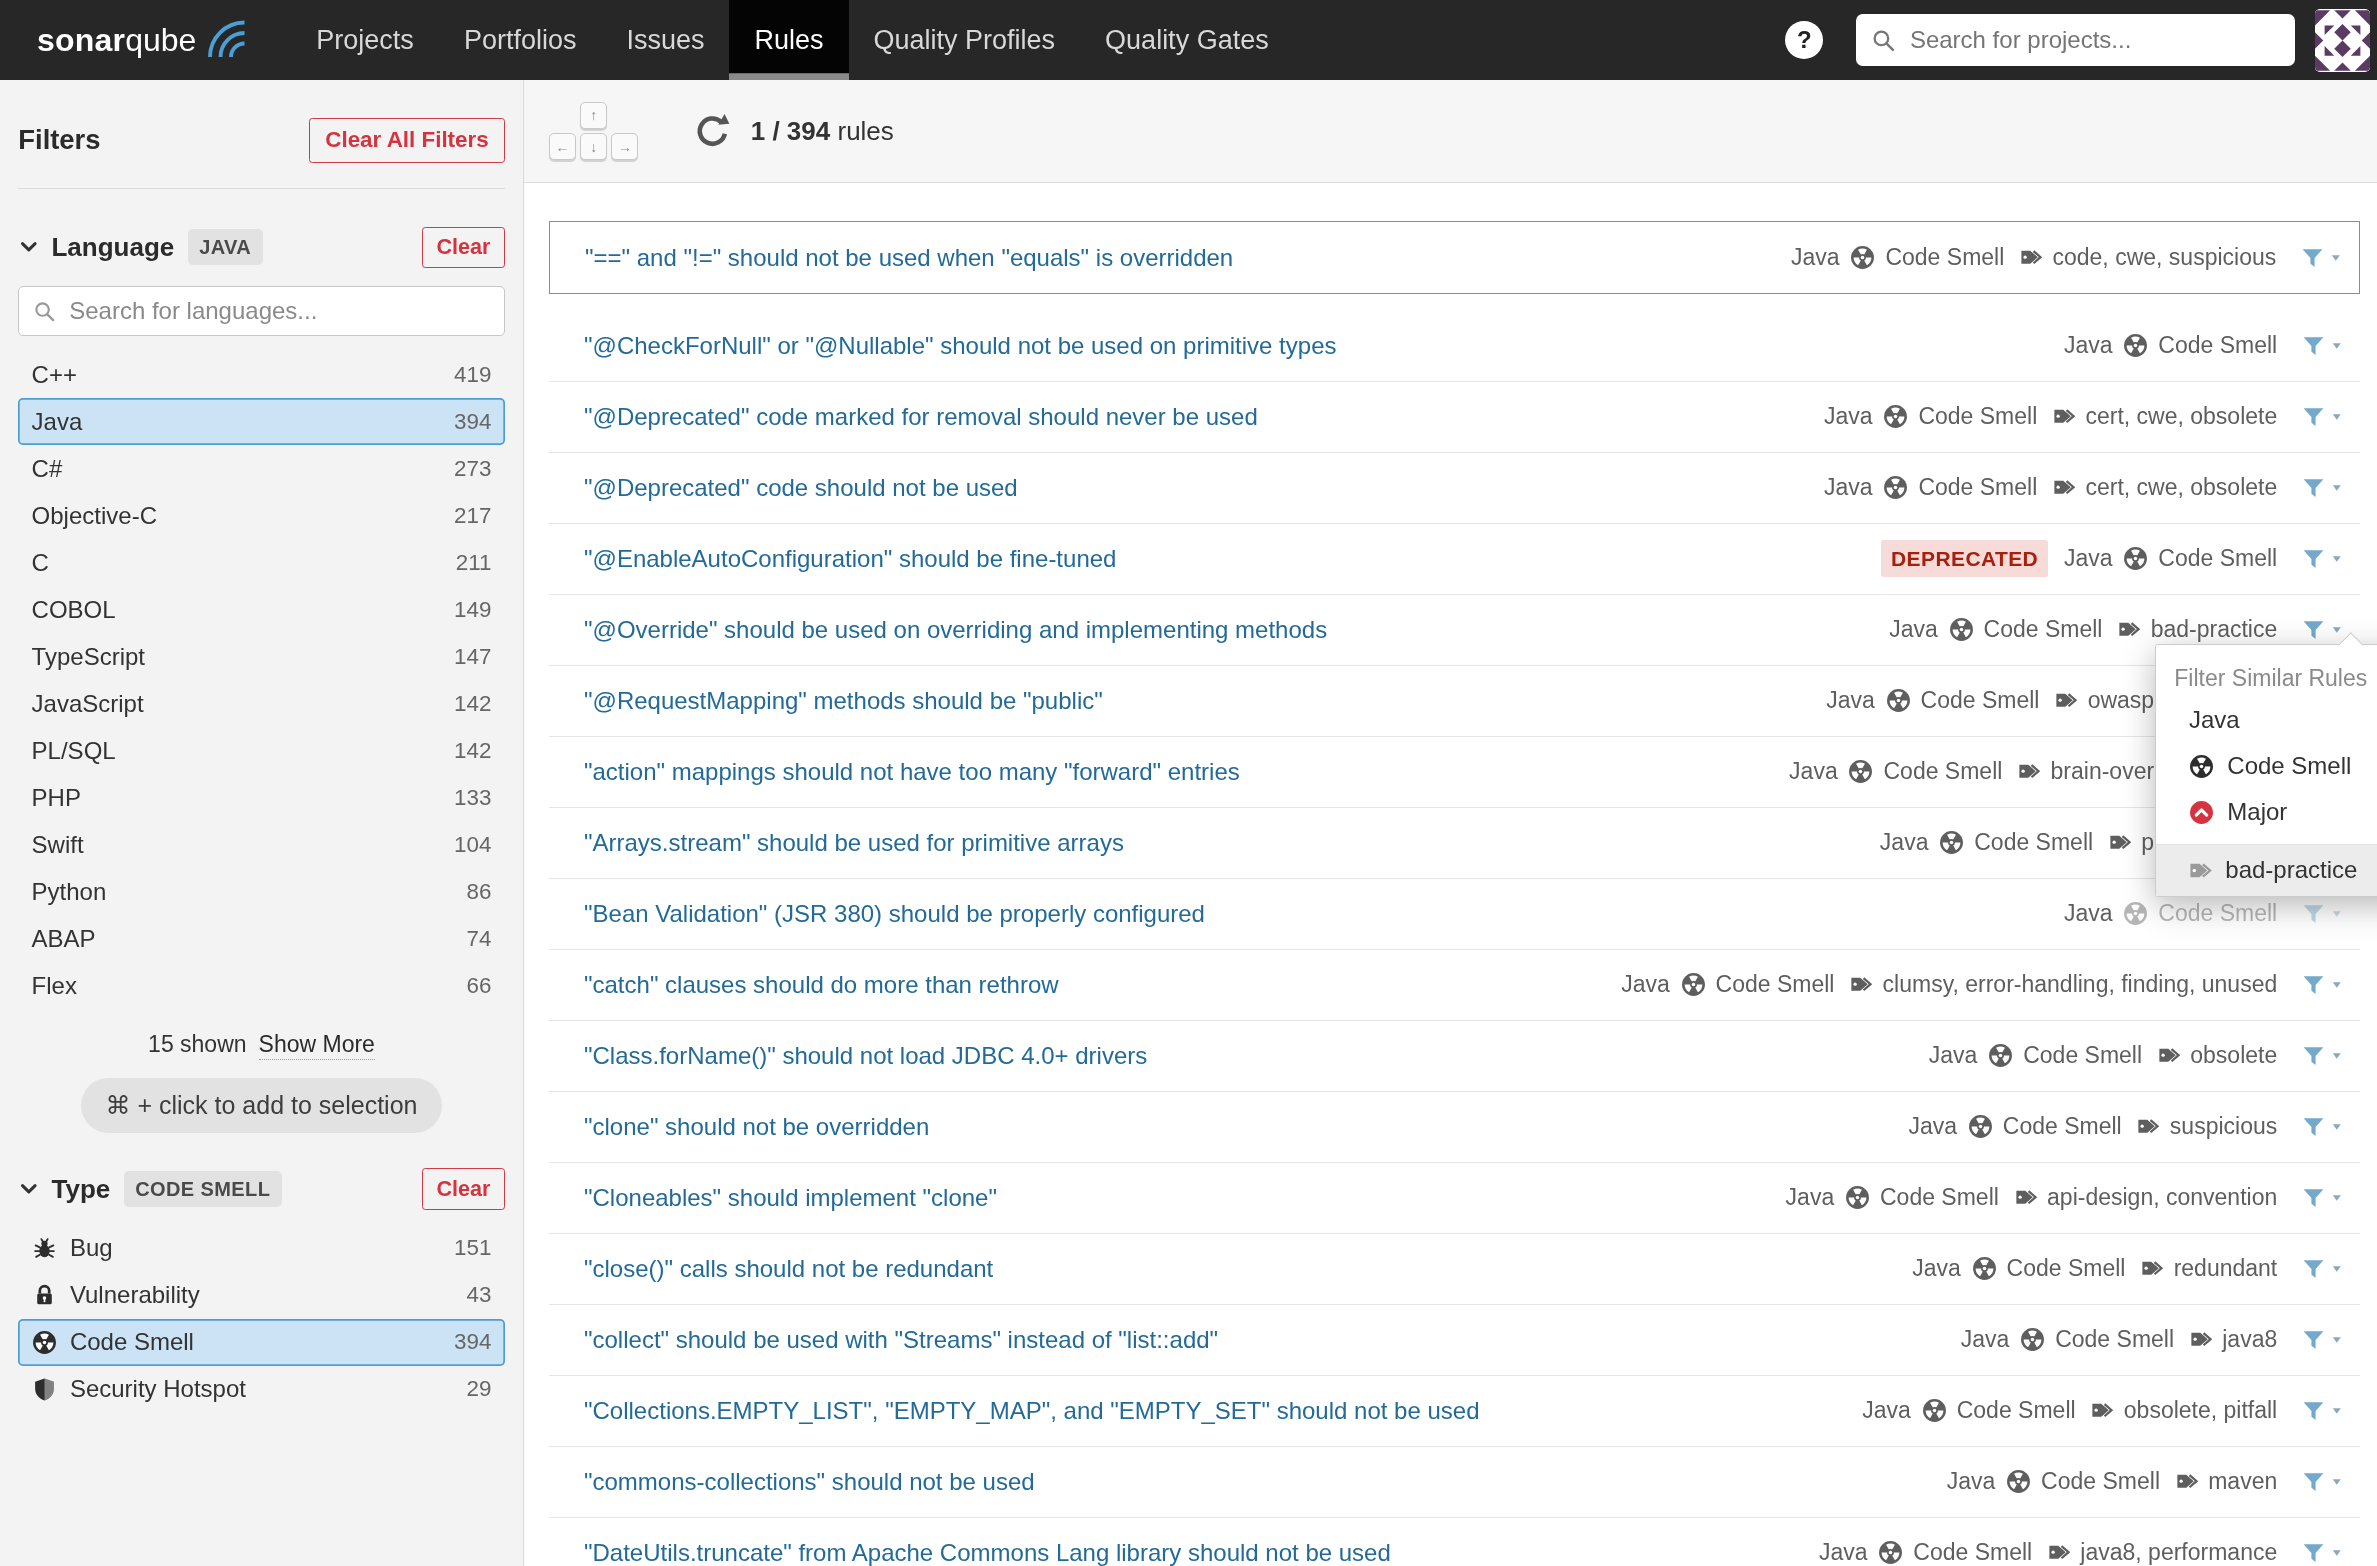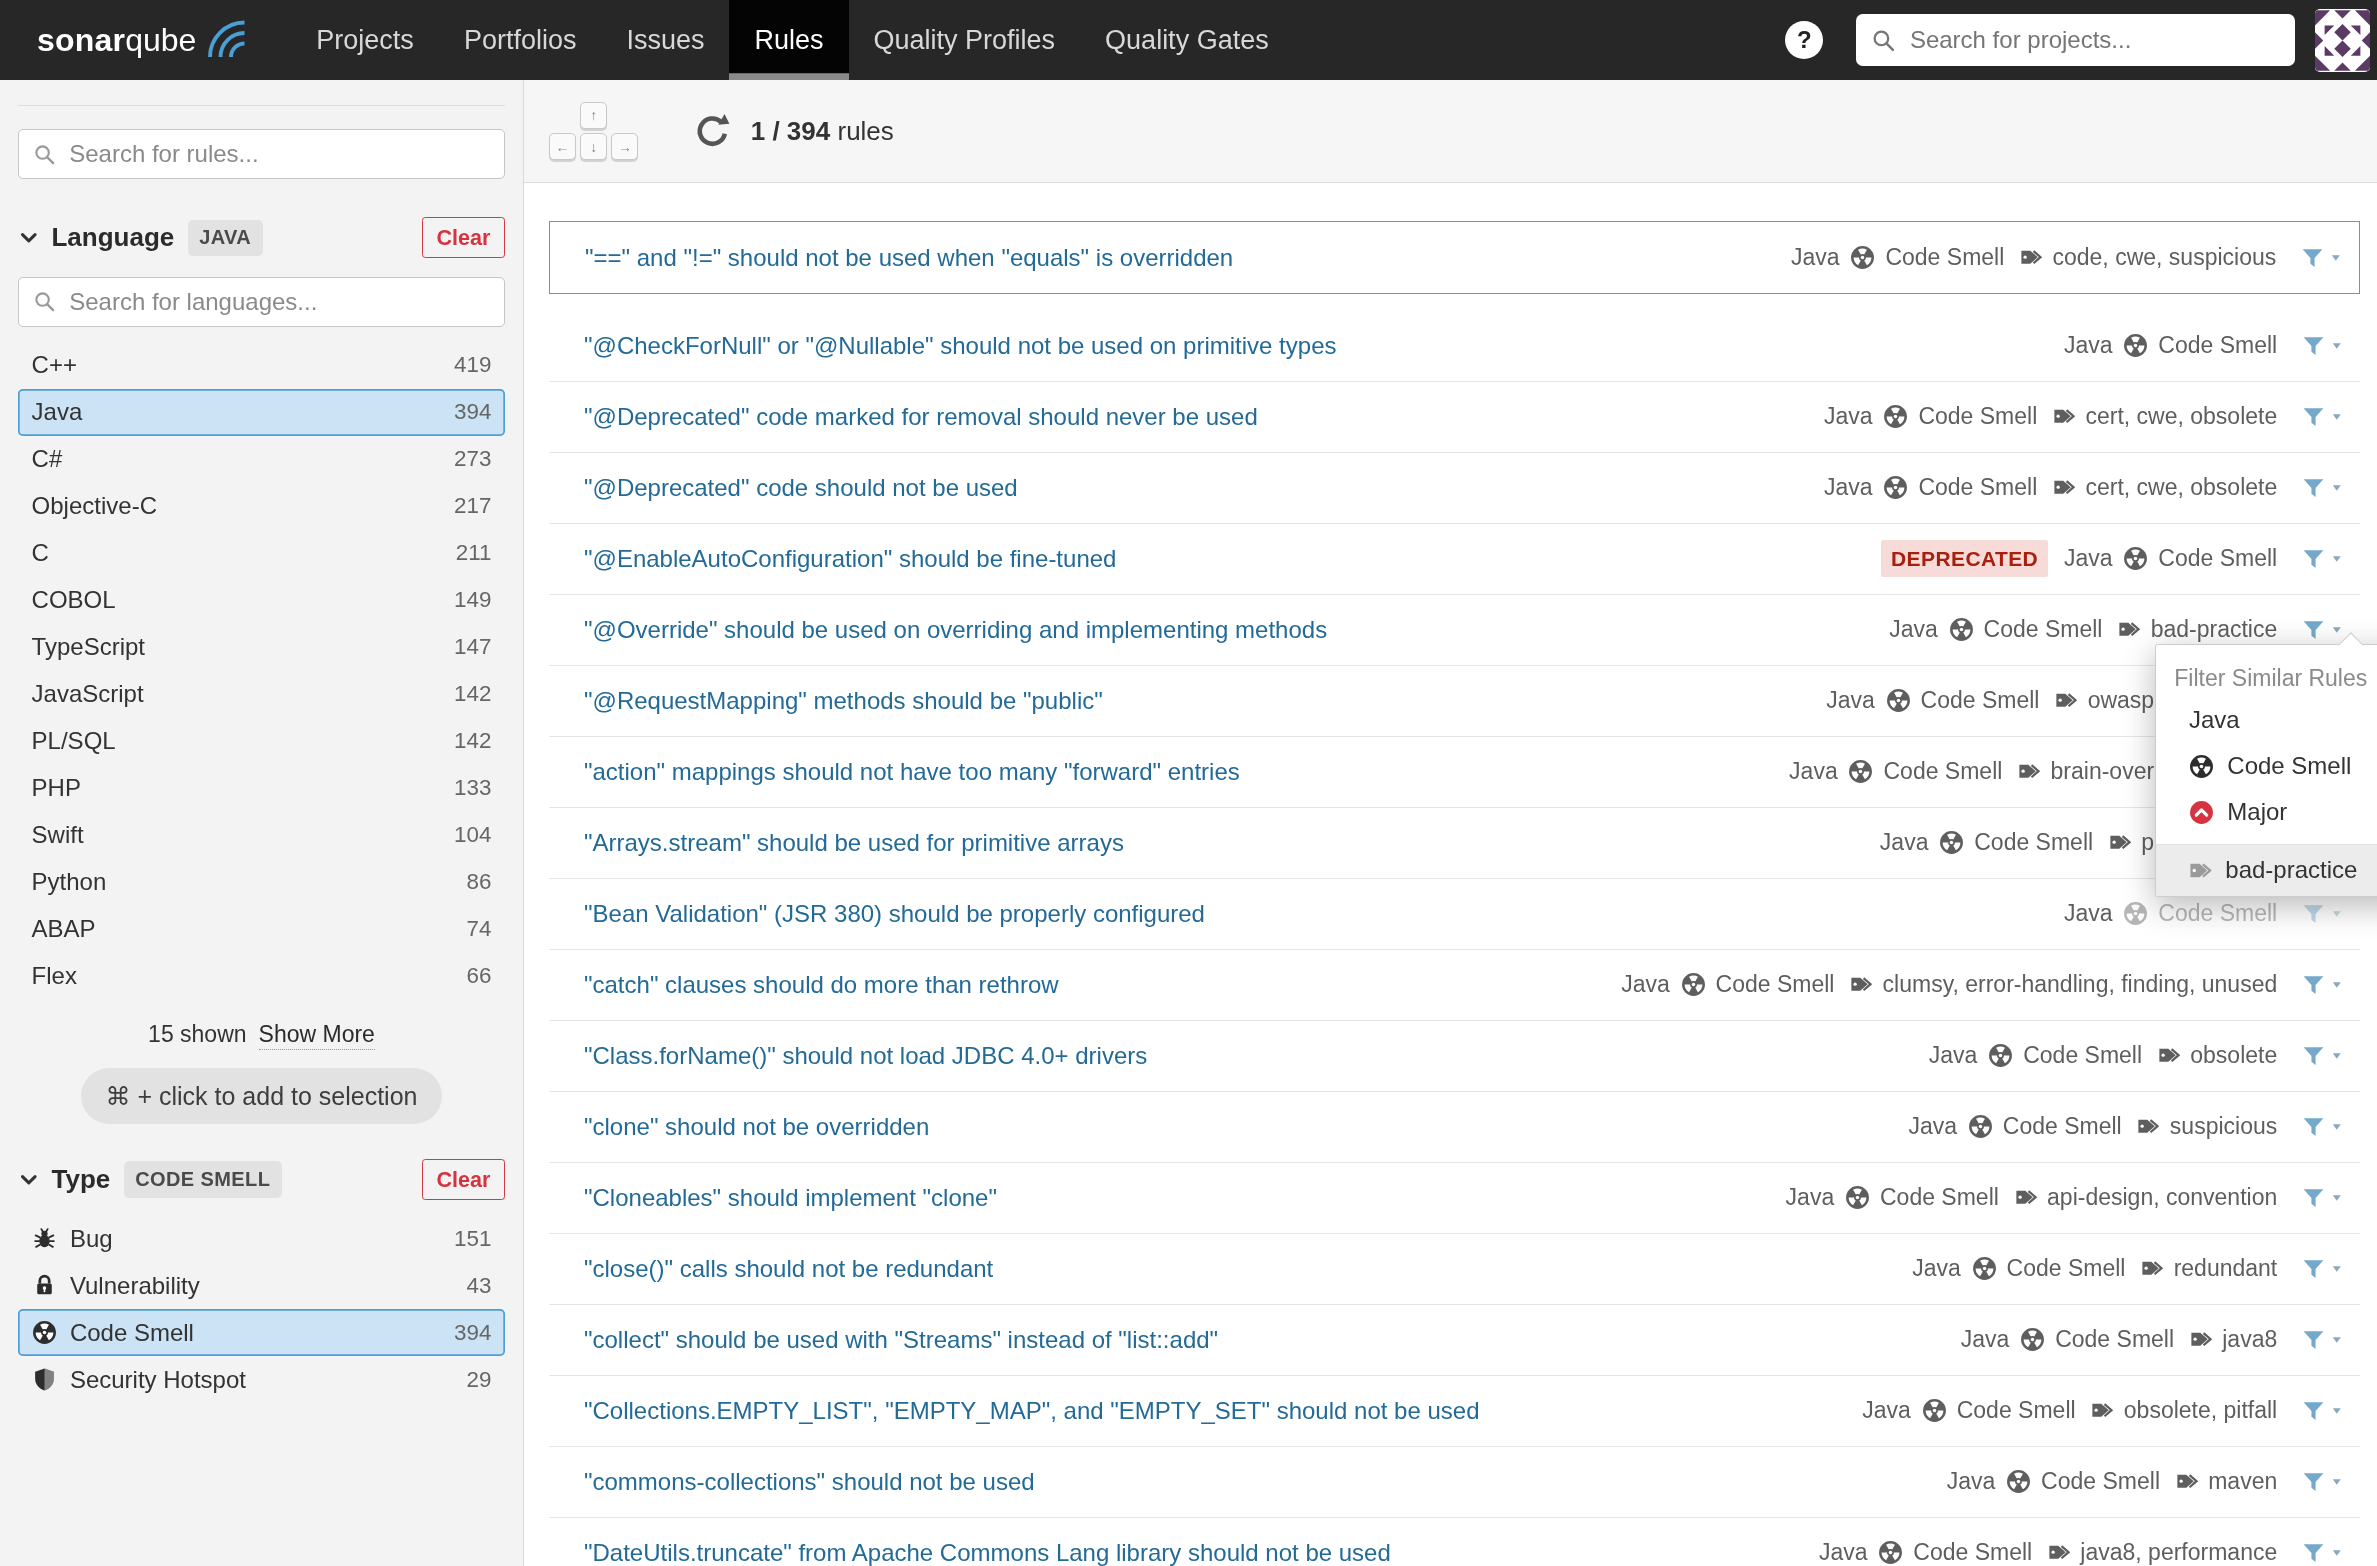--- a/index.html
+++ b/index.html
@@ -237,28 +237,26 @@
         <path d="M14 66 L28 66 L14 52 Z"></path>
           <path d="M66 66 L52 66 L66 52 Z"></path>
       </g>
     </svg>
   </div>
 </header>
 
 <div class="layout">
 
   <aside class="sidebar">
+    <div class="filters-head">
+      <span class="filters-title">Filters</span>
+      <button class="btn-red">Clear All Filters</button>
+    </div>
     <hr class="sidebar-divider">
 
-    <div class="search-box">
-      <svg class="icon" width="23" height="23" viewBox="0 0 28 28">
-          <use href="#i-search"></use>
-        </svg>
-      <input type="text" placeholder="Search for rules..." style="">
-    </div>
 
     <div class="facet-head">
       <svg class="icon chev" width="21.6" height="21.6" viewBox="0 0 26 26">
           <use href="#i-chevdown"></use>
         </svg>
       <span class="facet-title">Language</span>
       <span class="facet-badge">JAVA</span>
       <button class="btn-red btn-clear">Clear</button>
     </div>
 

